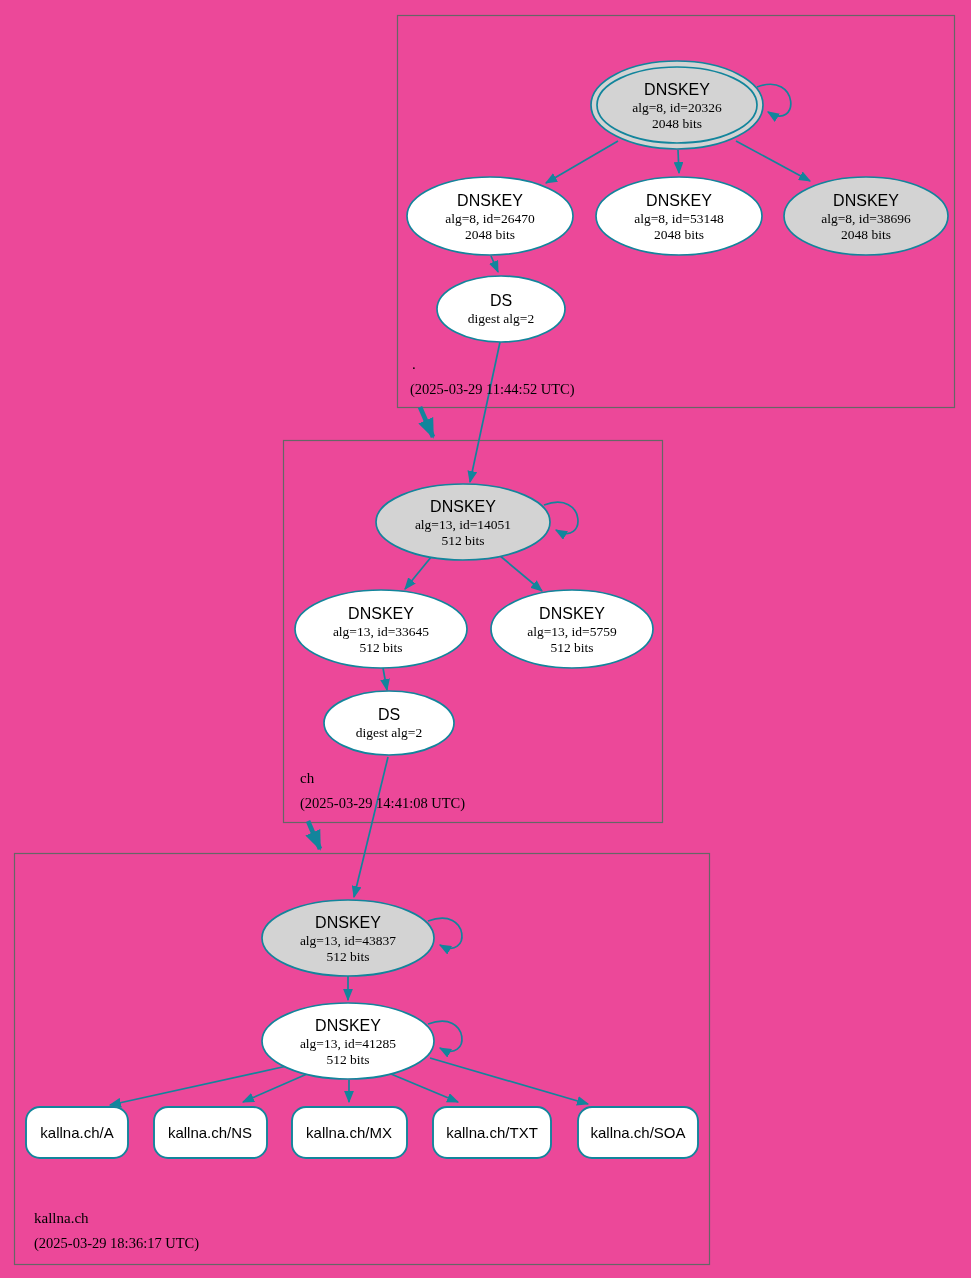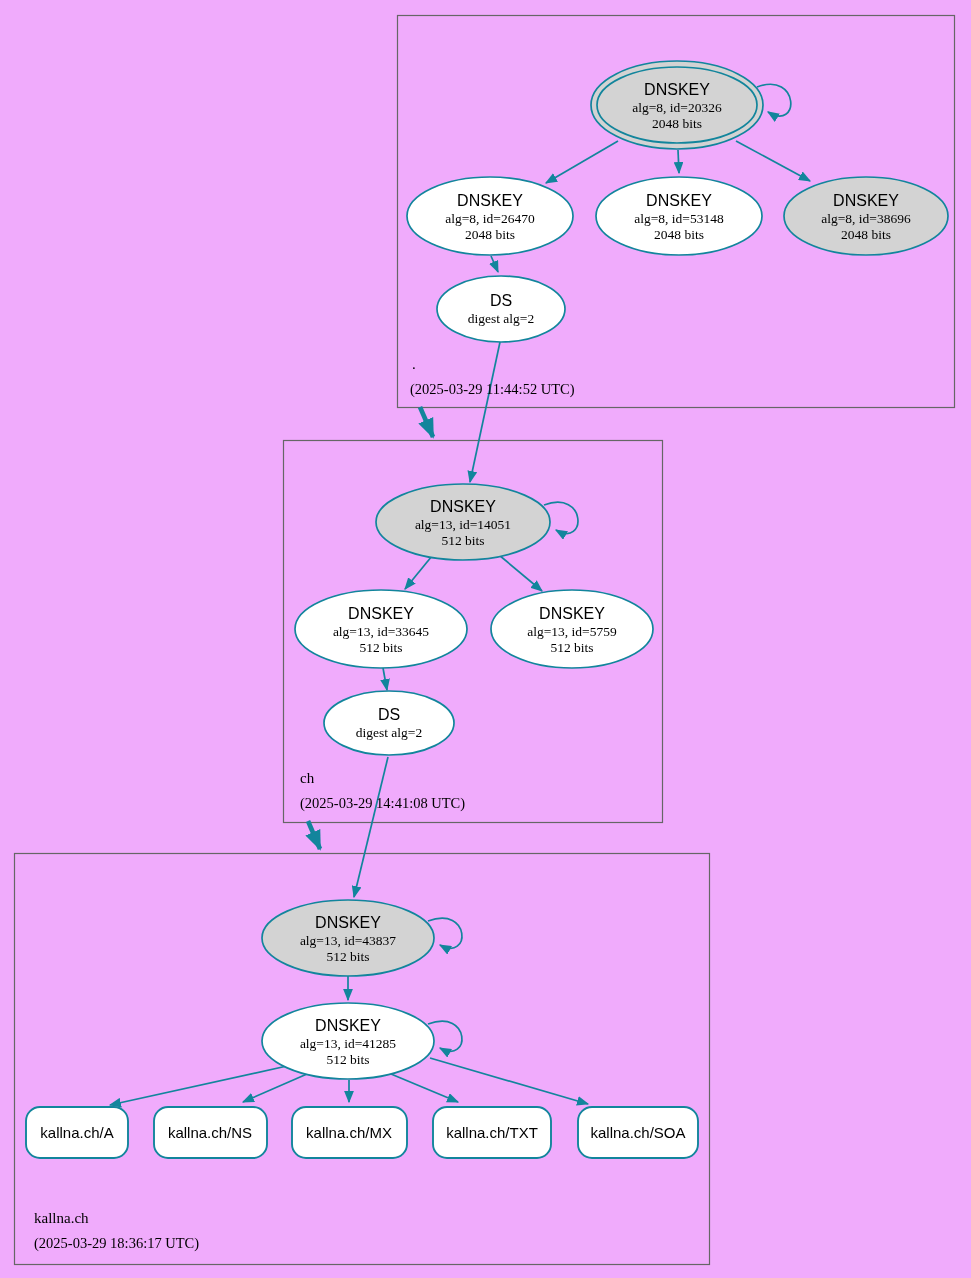--- a/index.html
+++ b/index.html
@@ -3,21 +3,21 @@
 <meta charset="utf-8">
 <style>
   :root{
     --teal:#12859c;
     --ksk-fill:#d3d3d3;
     --node-fill:#ffffff;
     --box-border:#666666;
     --text:#000000;
   }
   html,body{margin:0;padding:0;background:#ffffff;}
-  .stage{position:relative;width:971px;height:1278px;background:#f0abfc;}
+  .stage{position:relative;width:971px;height:1278px;background:#ec4899;}
   svg{display:block;}
   .cluster{fill:none;stroke:var(--box-border);stroke-width:1.2;}
   .node{fill:var(--node-fill);stroke:var(--teal);stroke-width:1.7;}
   .node.gray{fill:var(--ksk-fill);}
   .rrbox{fill:var(--node-fill);stroke:var(--teal);stroke-width:1.9;}
   .edge{fill:none;stroke:var(--teal);stroke-width:1.7;}
   .edge-bold{fill:none;stroke:var(--teal);stroke-width:4.6;}
   text{fill:var(--text);}
   .t-title{font:16px "Liberation Sans", sans-serif;text-anchor:middle;}
   .t-serif{font:13.5px "Liberation Serif", serif;text-anchor:middle;}

